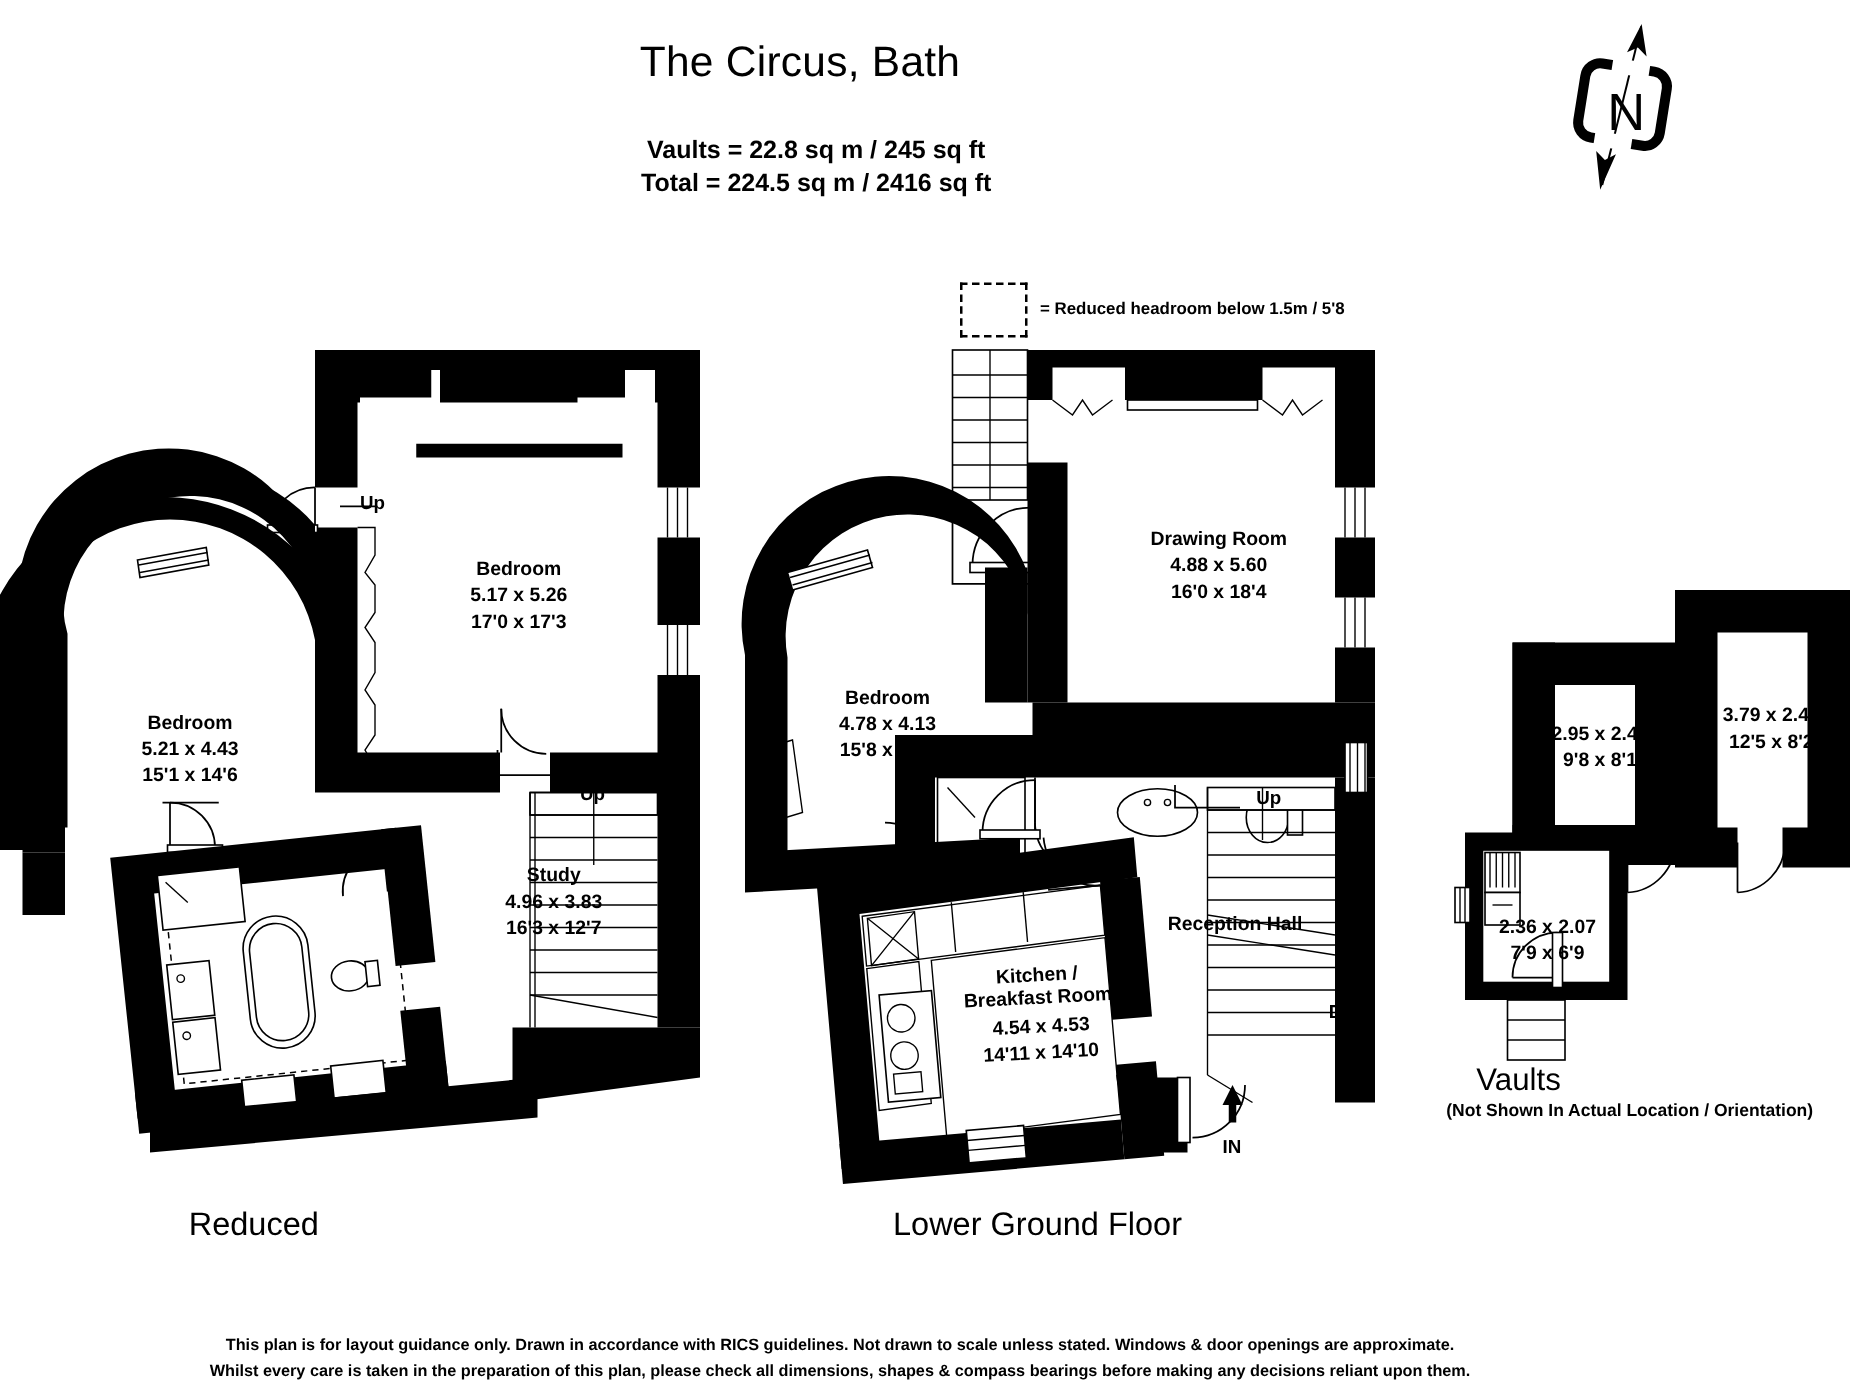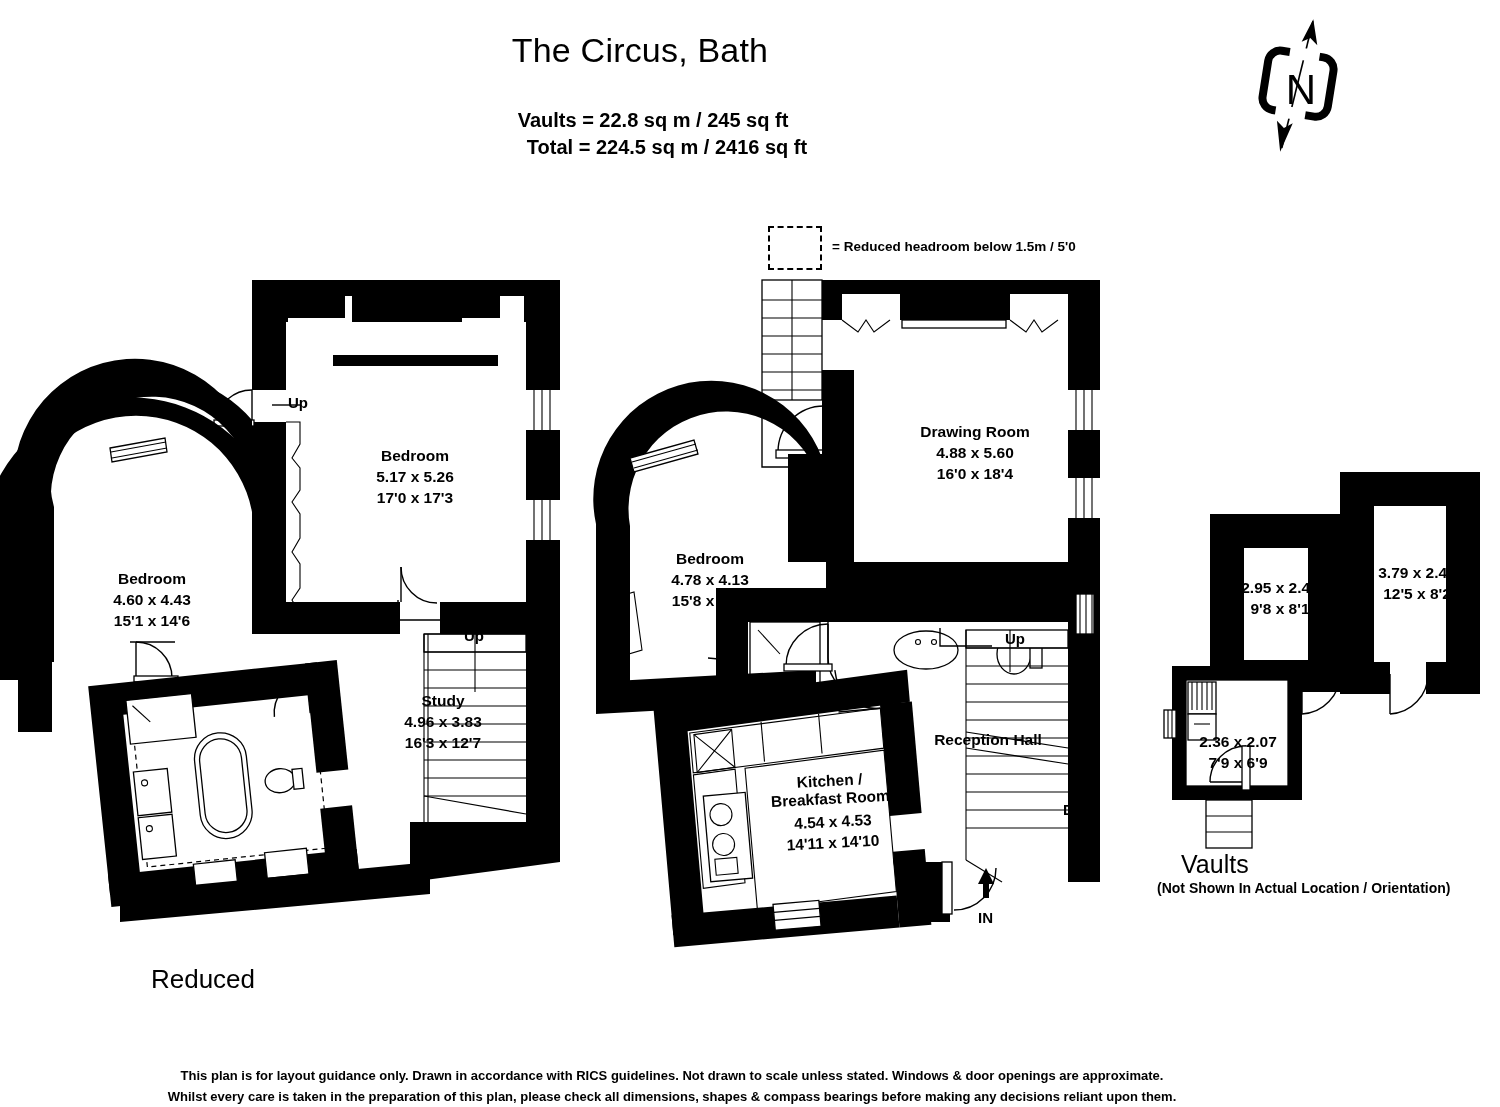--- a/index.html
+++ b/index.html
@@ -31,36 +31,36 @@
   .fillw{fill:#fff;stroke:#000;stroke-width:1.3;}
 </style>
 </head>
 <body>
 
 <div class="stage">
 
   <div class="txt ctr" id="title" style="left:640px;top:18px;">The Circus, Bath</div>
 
   <div class="txt ctr areas" style="left:653px;top:97px;">Vaults = 22.8 sq m / 245 sq ft</div>
-  <div class="txt ctr areas" style="left:653px;top:124px;margin-left:14px;">Total = 224.5 sq m / 2416 sq ft</div>
+  <div class="txt ctr areas" style="left:653px;top:124px;">Total = 224.5 sq m / 2416 sq ft</div>
 
   <svg width="120" height="150" style="left:1240px;top:0px;">
     <g transform="rotate(9 60 72)">
       <line x1="63" y1="8" x2="52" y2="138" stroke="#000" stroke-width="1.6"></line>
       <polygon points="63,6 55,30 63,25 71,31" fill="#000"></polygon>
       <polygon points="51,142 43,112 51,118 59,112" fill="#000"></polygon>
       <rect x="25" y="42" width="66" height="60" rx="12" ry="12" fill="none" stroke="#000" stroke-width="8"></rect>
       <rect x="45" y="36" width="30" height="12" fill="#fff"></rect>
       <rect x="40" y="96" width="30" height="12" fill="#fff"></rect>
     </g>
     <text x="61" y="92" font-family="Liberation Sans, sans-serif" font-size="42" text-anchor="middle" font-weight="400" fill="#000">N</text>
   </svg>
 
   <div class="legendbox" style="left:768px;top:214px;width:50px;height:40px;"></div>
-  <div class="txt legendtxt" style="left:832px;top:227px;">= Reduced headroom below 1.5m / 5'0</div>
+  <div class="txt legendtxt" style="left:832px;top:227px;">= Reduced headroom below 1.5m / 5'8</div>
 
   <svg width="620" height="720" style="left:0px;top:250px;">
 
     <g>
 
       <path class="w" d="M252,18 L560,18 L560,60 L524,60 L524,30 L462,30 L462,60 L352,60 L352,30 L288,30 L288,60 L252,60 Z"></path>
 
       <path class="w" d="M252,18 L560,18 L560,56 L540,56 L540,34 L500,34 L500,56 L390,56 L390,34 L345,34 L345,56 L252,56 Z"></path>
 
       <path class="w" d="M252,18 L286,18 L286,128 L252,128 Z"></path>
@@ -201,21 +201,21 @@
 
     <path class="w" d="M120,630 L430,600 L430,632 L120,660 Z"></path>
     <path class="w" d="M410,560 L560,560 L560,600 L410,620 Z"></path>
   </svg>
 
   <div class="txt ctr roomname" style="left:415px;top:435px;">Bedroom</div>
   <div class="txt ctr roomdim" style="left:415px;top:456px;">5.17 x 5.26</div>
   <div class="txt ctr roomdim" style="left:415px;top:477px;">17'0 x 17'3</div>
 
   <div class="txt ctr roomname" style="left:152px;top:558px;">Bedroom</div>
-  <div class="txt ctr roomdim" style="left:152px;top:579px;">4.60 x 4.43</div>
+  <div class="txt ctr roomdim" style="left:152px;top:579px;">5.21 x 4.43</div>
   <div class="txt ctr roomdim" style="left:152px;top:600px;">15'1 x 14'6</div>
 
   <div class="txt ctr roomname" style="left:443px;top:680px;">Study</div>
   <div class="txt ctr roomdim" style="left:443px;top:701px;">4.96 x 3.83</div>
   <div class="txt ctr roomdim" style="left:443px;top:722px;">16'3 x 12'7</div>
 
   <div class="txt smalllabel" style="left:288px;top:382px;">Up</div>
   <div class="txt smalllabel" style="left:464px;top:615px;">Up</div>
 
   <div class="txt ctr floorlabel" style="left:203px;top:952px;">Reduced</div>
@@ -382,20 +382,21 @@
 Breakfast Room</div>
   <div class="txt ctr roomdim" style="left:833px;top:801px;transform:translateX(-50%) rotate(-3deg);">4.54 x 4.53</div>
   <div class="txt ctr roomdim" style="left:833px;top:822px;transform:translateX(-50%) rotate(-3deg);">14'11 x 14'10</div>
 
   <div class="txt ctr roomname" style="left:988px;top:719px;">Reception Hall</div>
 
   <div class="txt smalllabel" style="left:1005px;top:618px;">Up</div>
   <div class="txt smalllabel" style="left:1063px;top:789px;">Dn</div>
   <div class="txt smalllabel" style="left:978px;top:897px;">IN</div>
 
+  <div class="txt ctr floorlabel" style="left:830px;top:952px;">Lower Ground Floor</div>
 
   <svg width="340" height="430" style="left:1150px;top:440px;">
 
     <g>
       <path class="w" d="M190,20 L330,20 L330,228 L296,228 L296,54 L224,54 L224,228 L190,228 Z"></path>
       <path class="w" d="M190,210 L240,210 L240,242 L190,242 Z"></path>
       <path class="w" d="M276,210 L330,210 L330,242 L276,242 Z"></path>
       <path class="thin" d="M240,222 L240,262"></path>
       <path class="thin" d="M240,262 A40,40 0 0 0 278,222"></path>
     </g>

